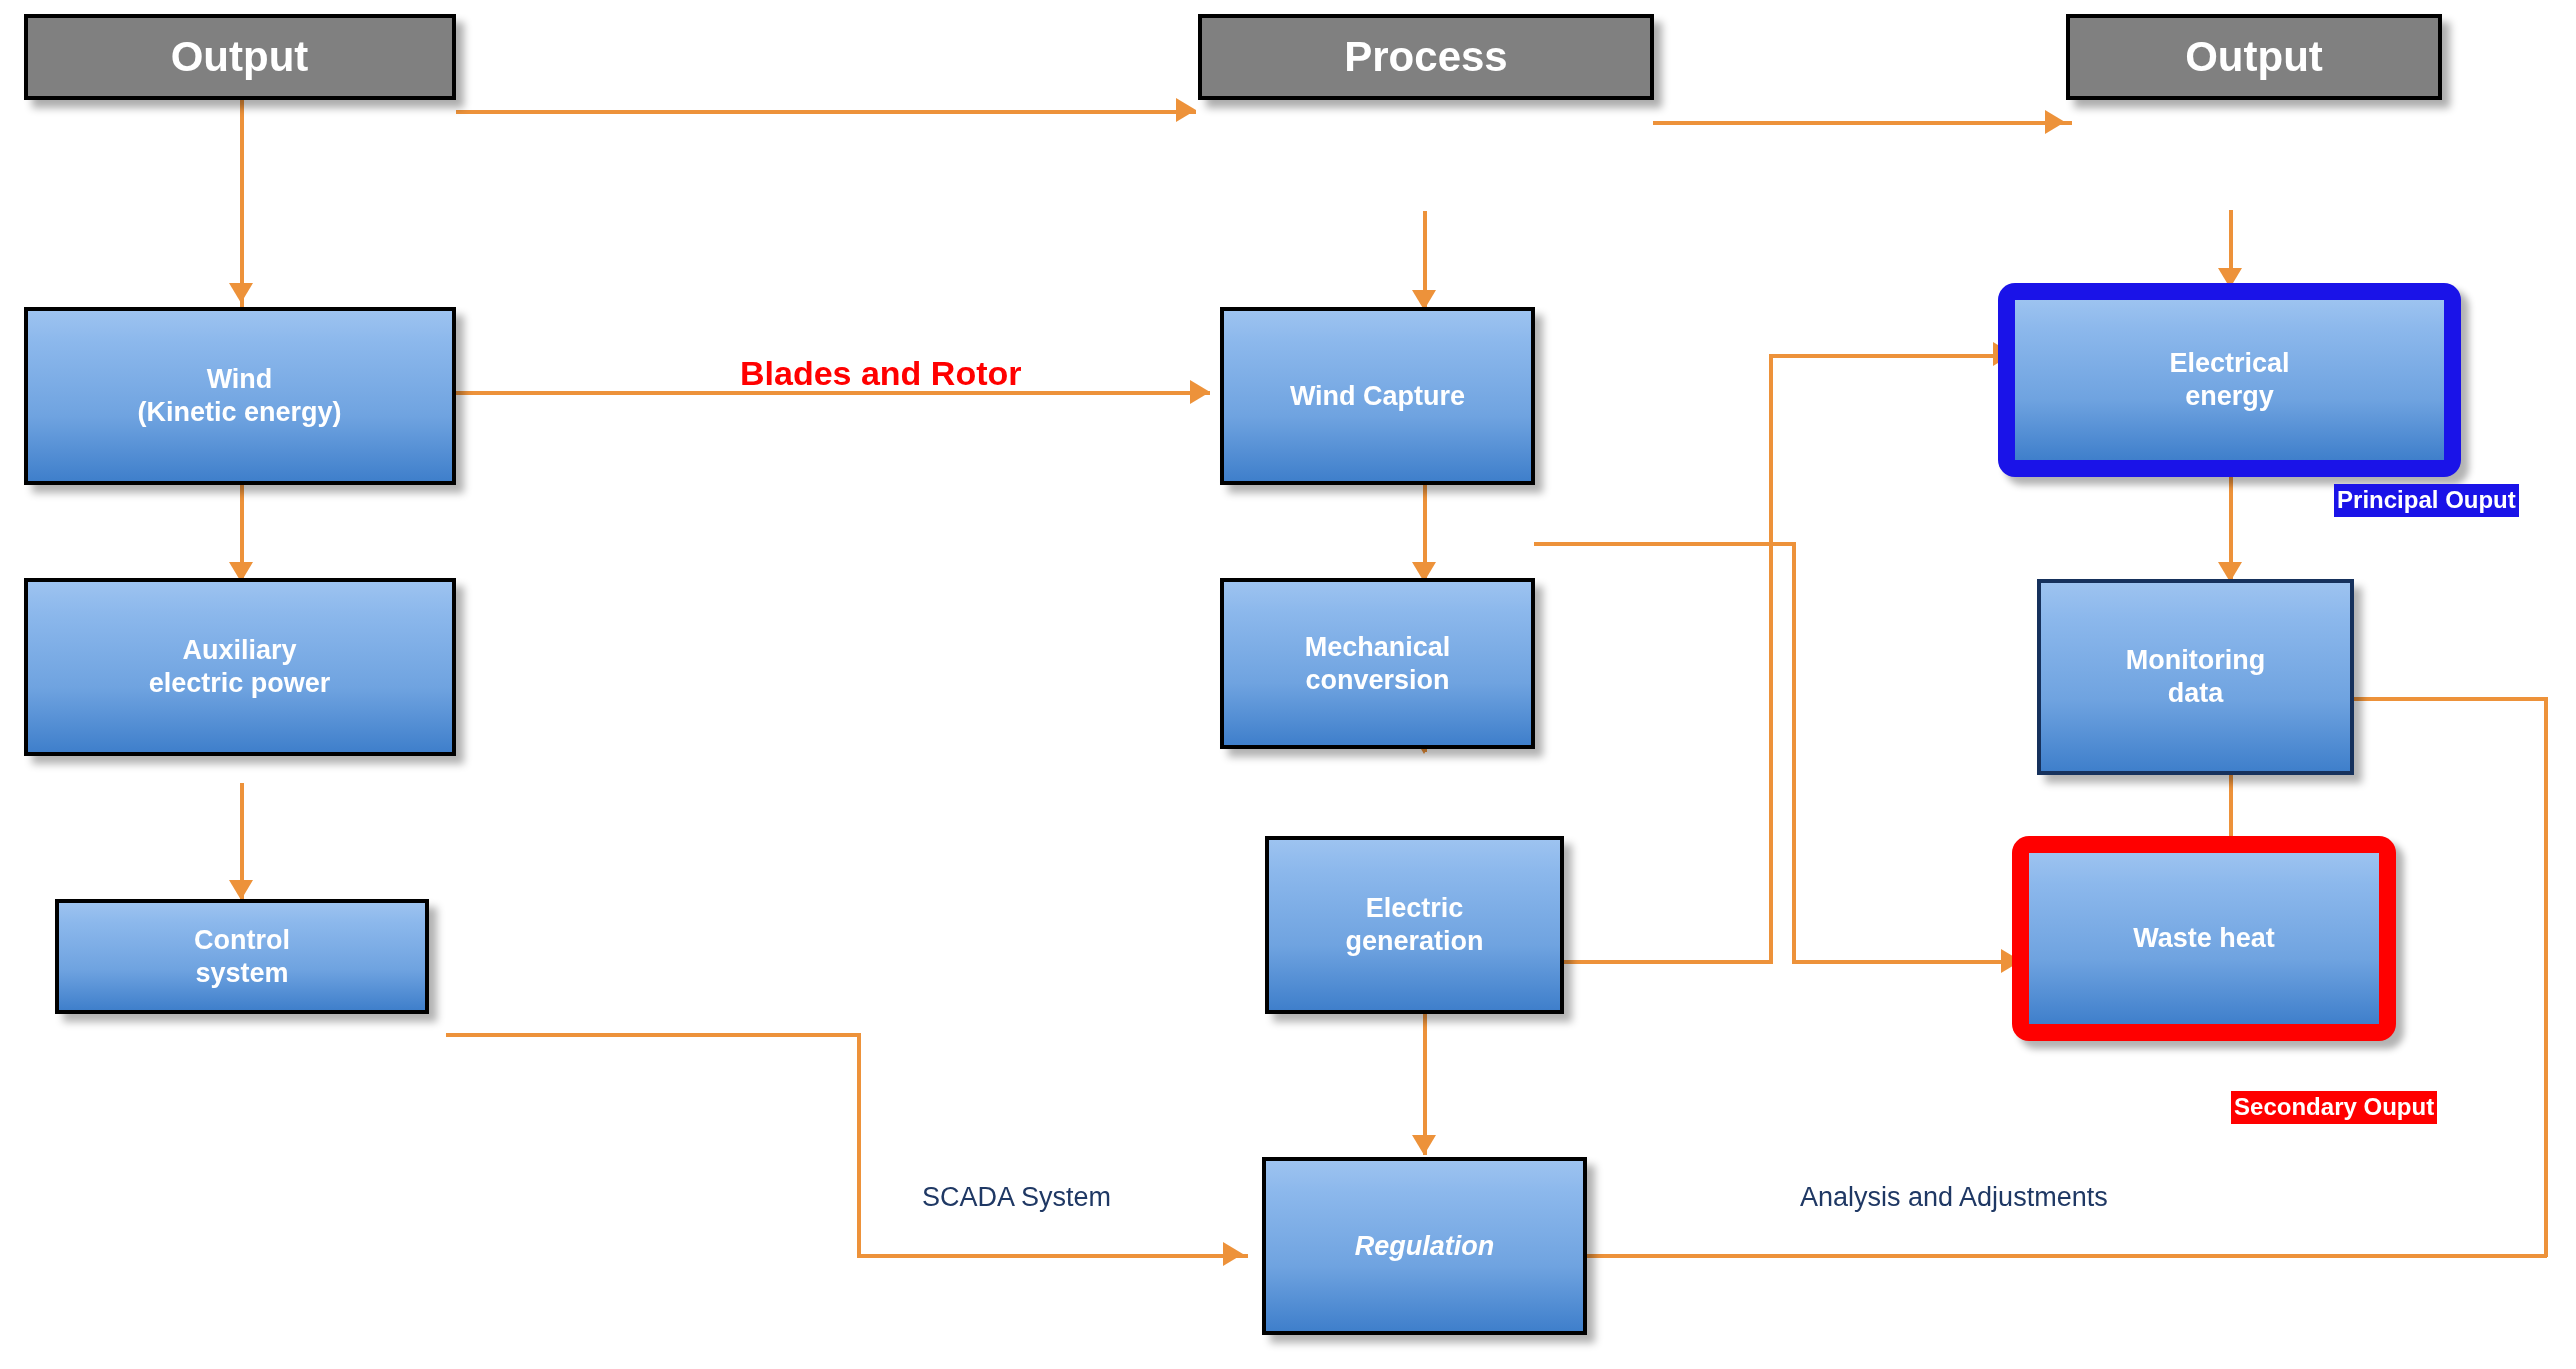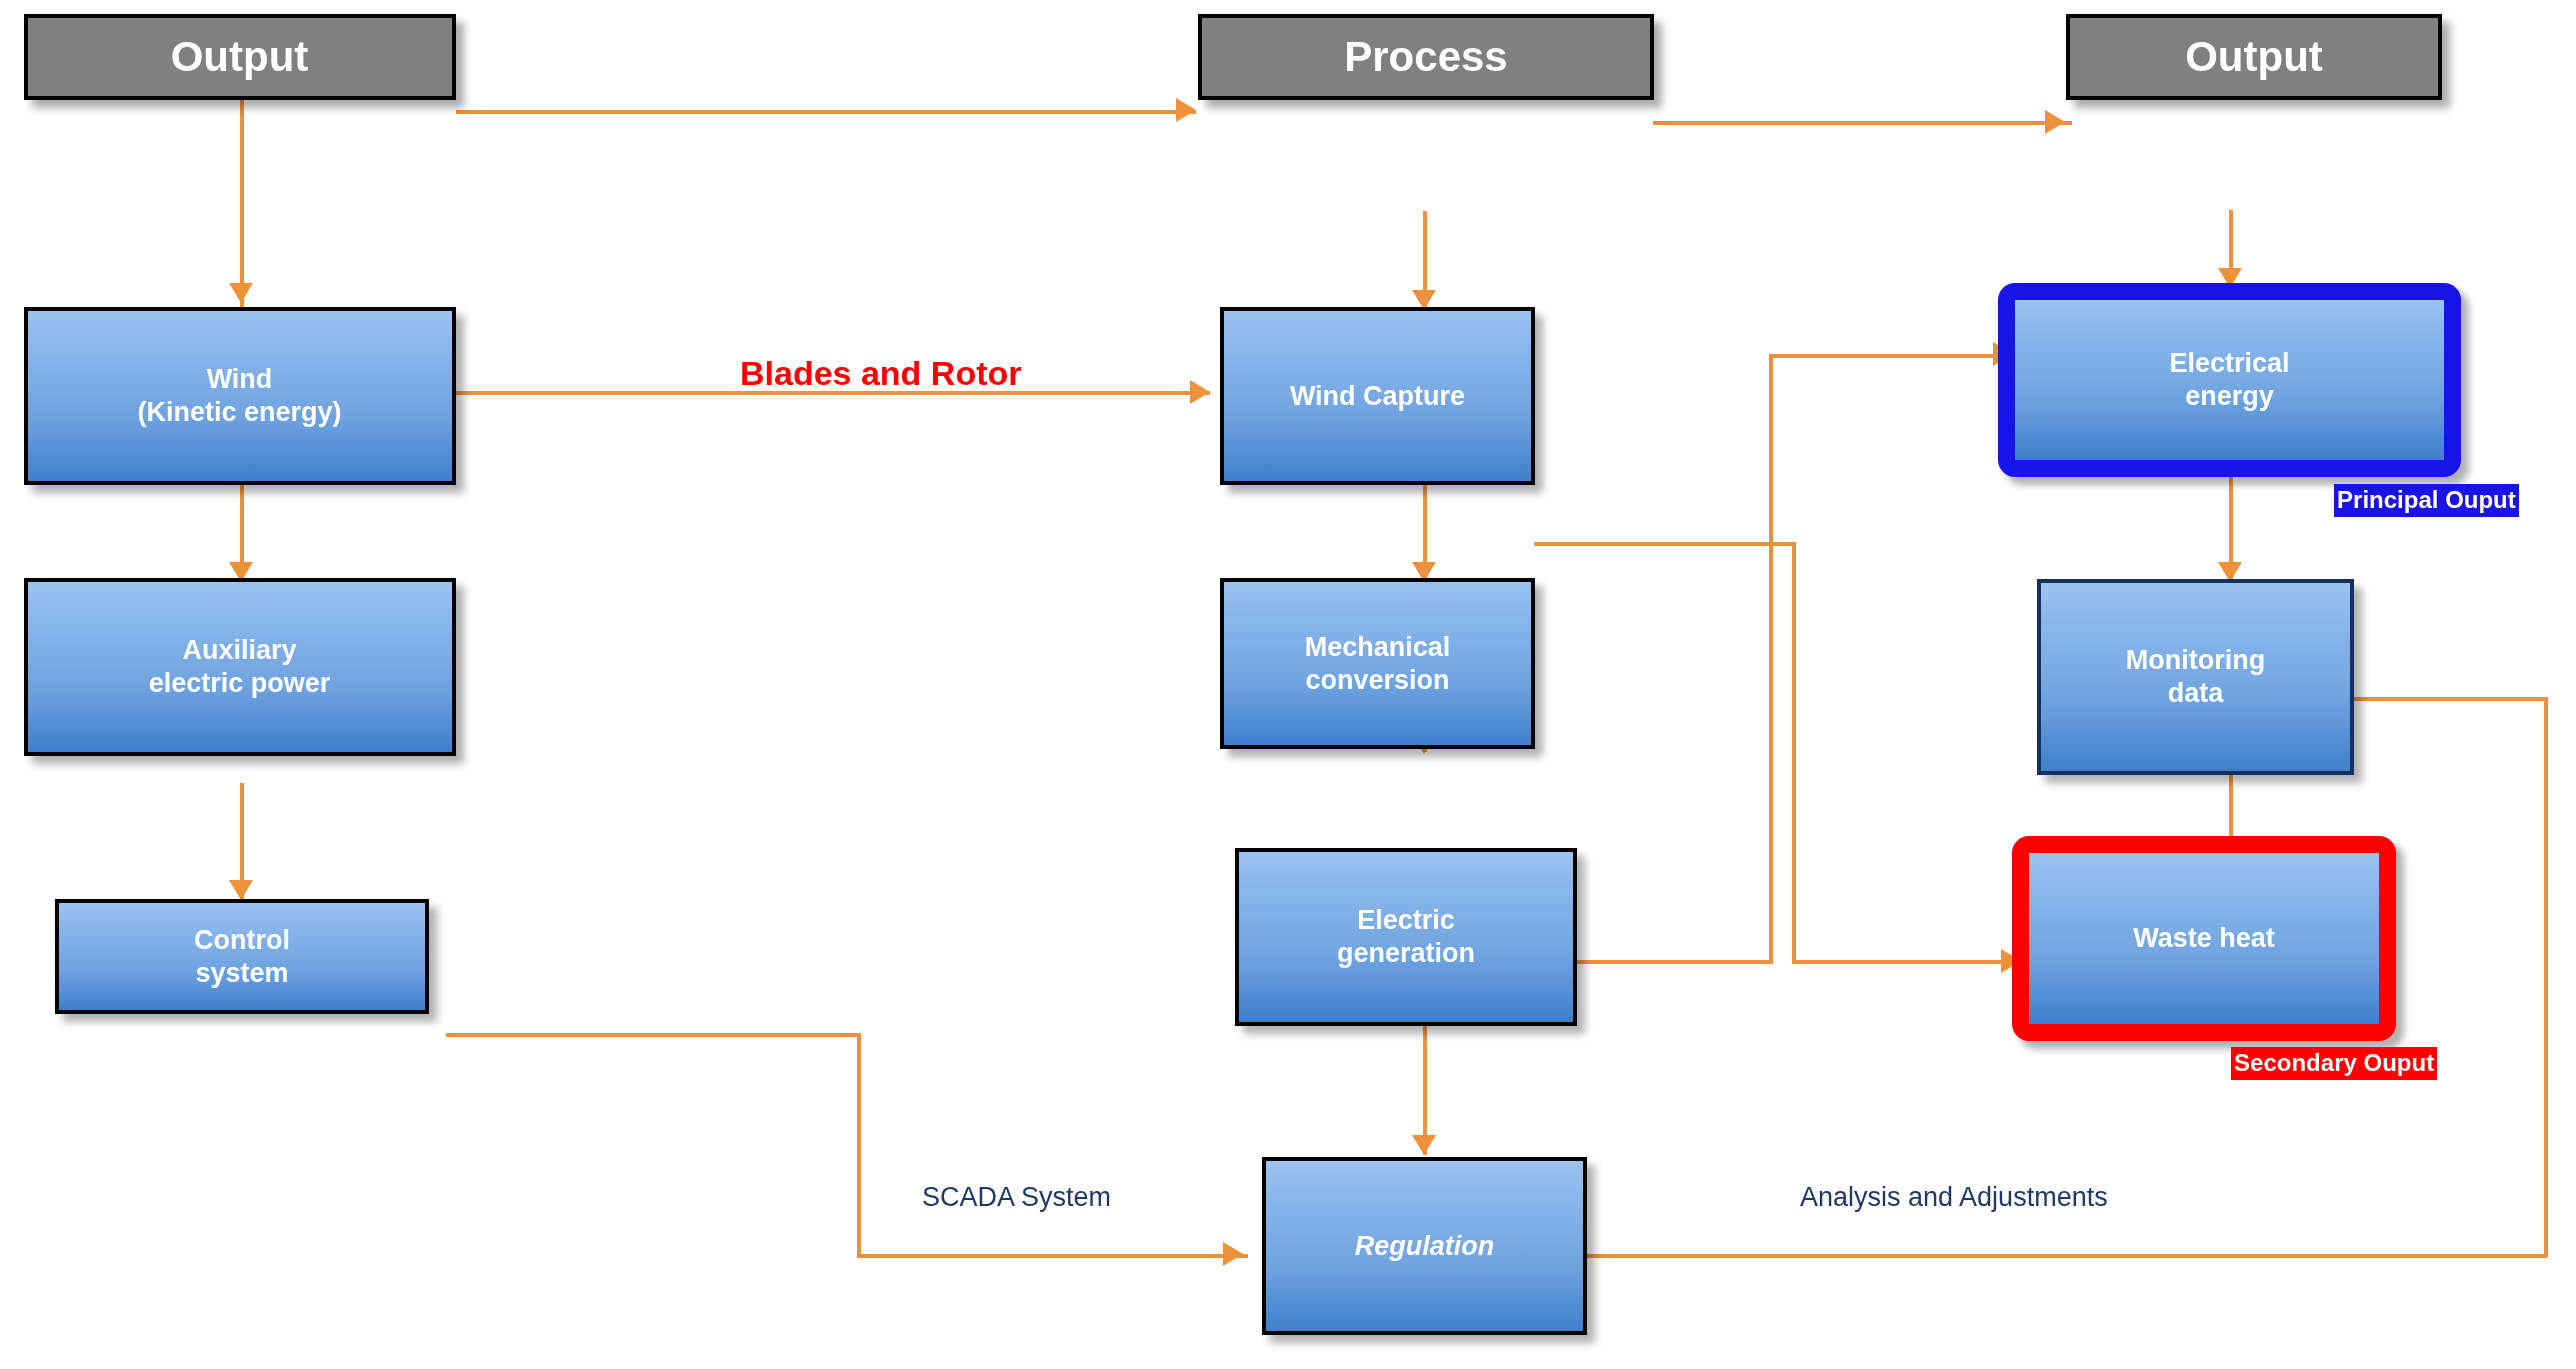--- a/index.html
+++ b/index.html
@@ -67,21 +67,21 @@
   .elabel{ position:absolute; z-index:6; white-space:nowrap; }
   .elabel.red{ color:#FF0000; font-weight:bold; font-size:34px; }
   .elabel.navy{ color:#1F3864; font-weight:normal; font-size:27px; }
   
   .tag{
     position:absolute; z-index:7; white-space:nowrap;
     color:#ffffff; font-weight:bold; font-size:24px;
     padding:2.3px 3.1px; line-height:1.18;
   }
   .tag.blue-tag{ background:#1A13E8; }
-  .tag.red-tag { background:#FF0000; }
+  .tag.red-tag { background:#FF0000;margin-top:44px; }
 </style>
 </head>
 <body>
 
 <div id="stage">
 
   <div class="hline" style="left:456px;top:110px;width:740px;"></div>
   <div class="arrow right" style="left:1176px;top:98px;"></div>
 
   <div class="hline" style="left:1653px;top:121px;width:419px;"></div>
@@ -171,21 +171,21 @@
 
   <div class="node blue" style="left:1220px;top:307px;width:315px;height:178px;">
     <span>Wind Capture</span>
   </div>
   <div class="node blue" style="left:1220px;top:578px;width:315px;height:171px;">
     <span>
       <span>Mechanical</span><br>
       <span>conversion</span>
     </span>
   </div>
-  <div class="node blue" style="left:1235px;top:836px;width:342px;height:178px;margin-top:12px;">
+  <div class="node blue" style="left:1265px;top:836px;width:299px;height:178px;">
     <span>
       <span>Electric</span><br>
       <span>generation</span>
     </span>
   </div>
   <div class="node blue" style="left:1262px;top:1157px;width:325px;height:178px;font-style:italic;">
     <span>Regulation</span>
   </div>
 
   <div class="emph" style="left:1998px;top:283px;width:463px;height:194px;background:#1A13E8;">

